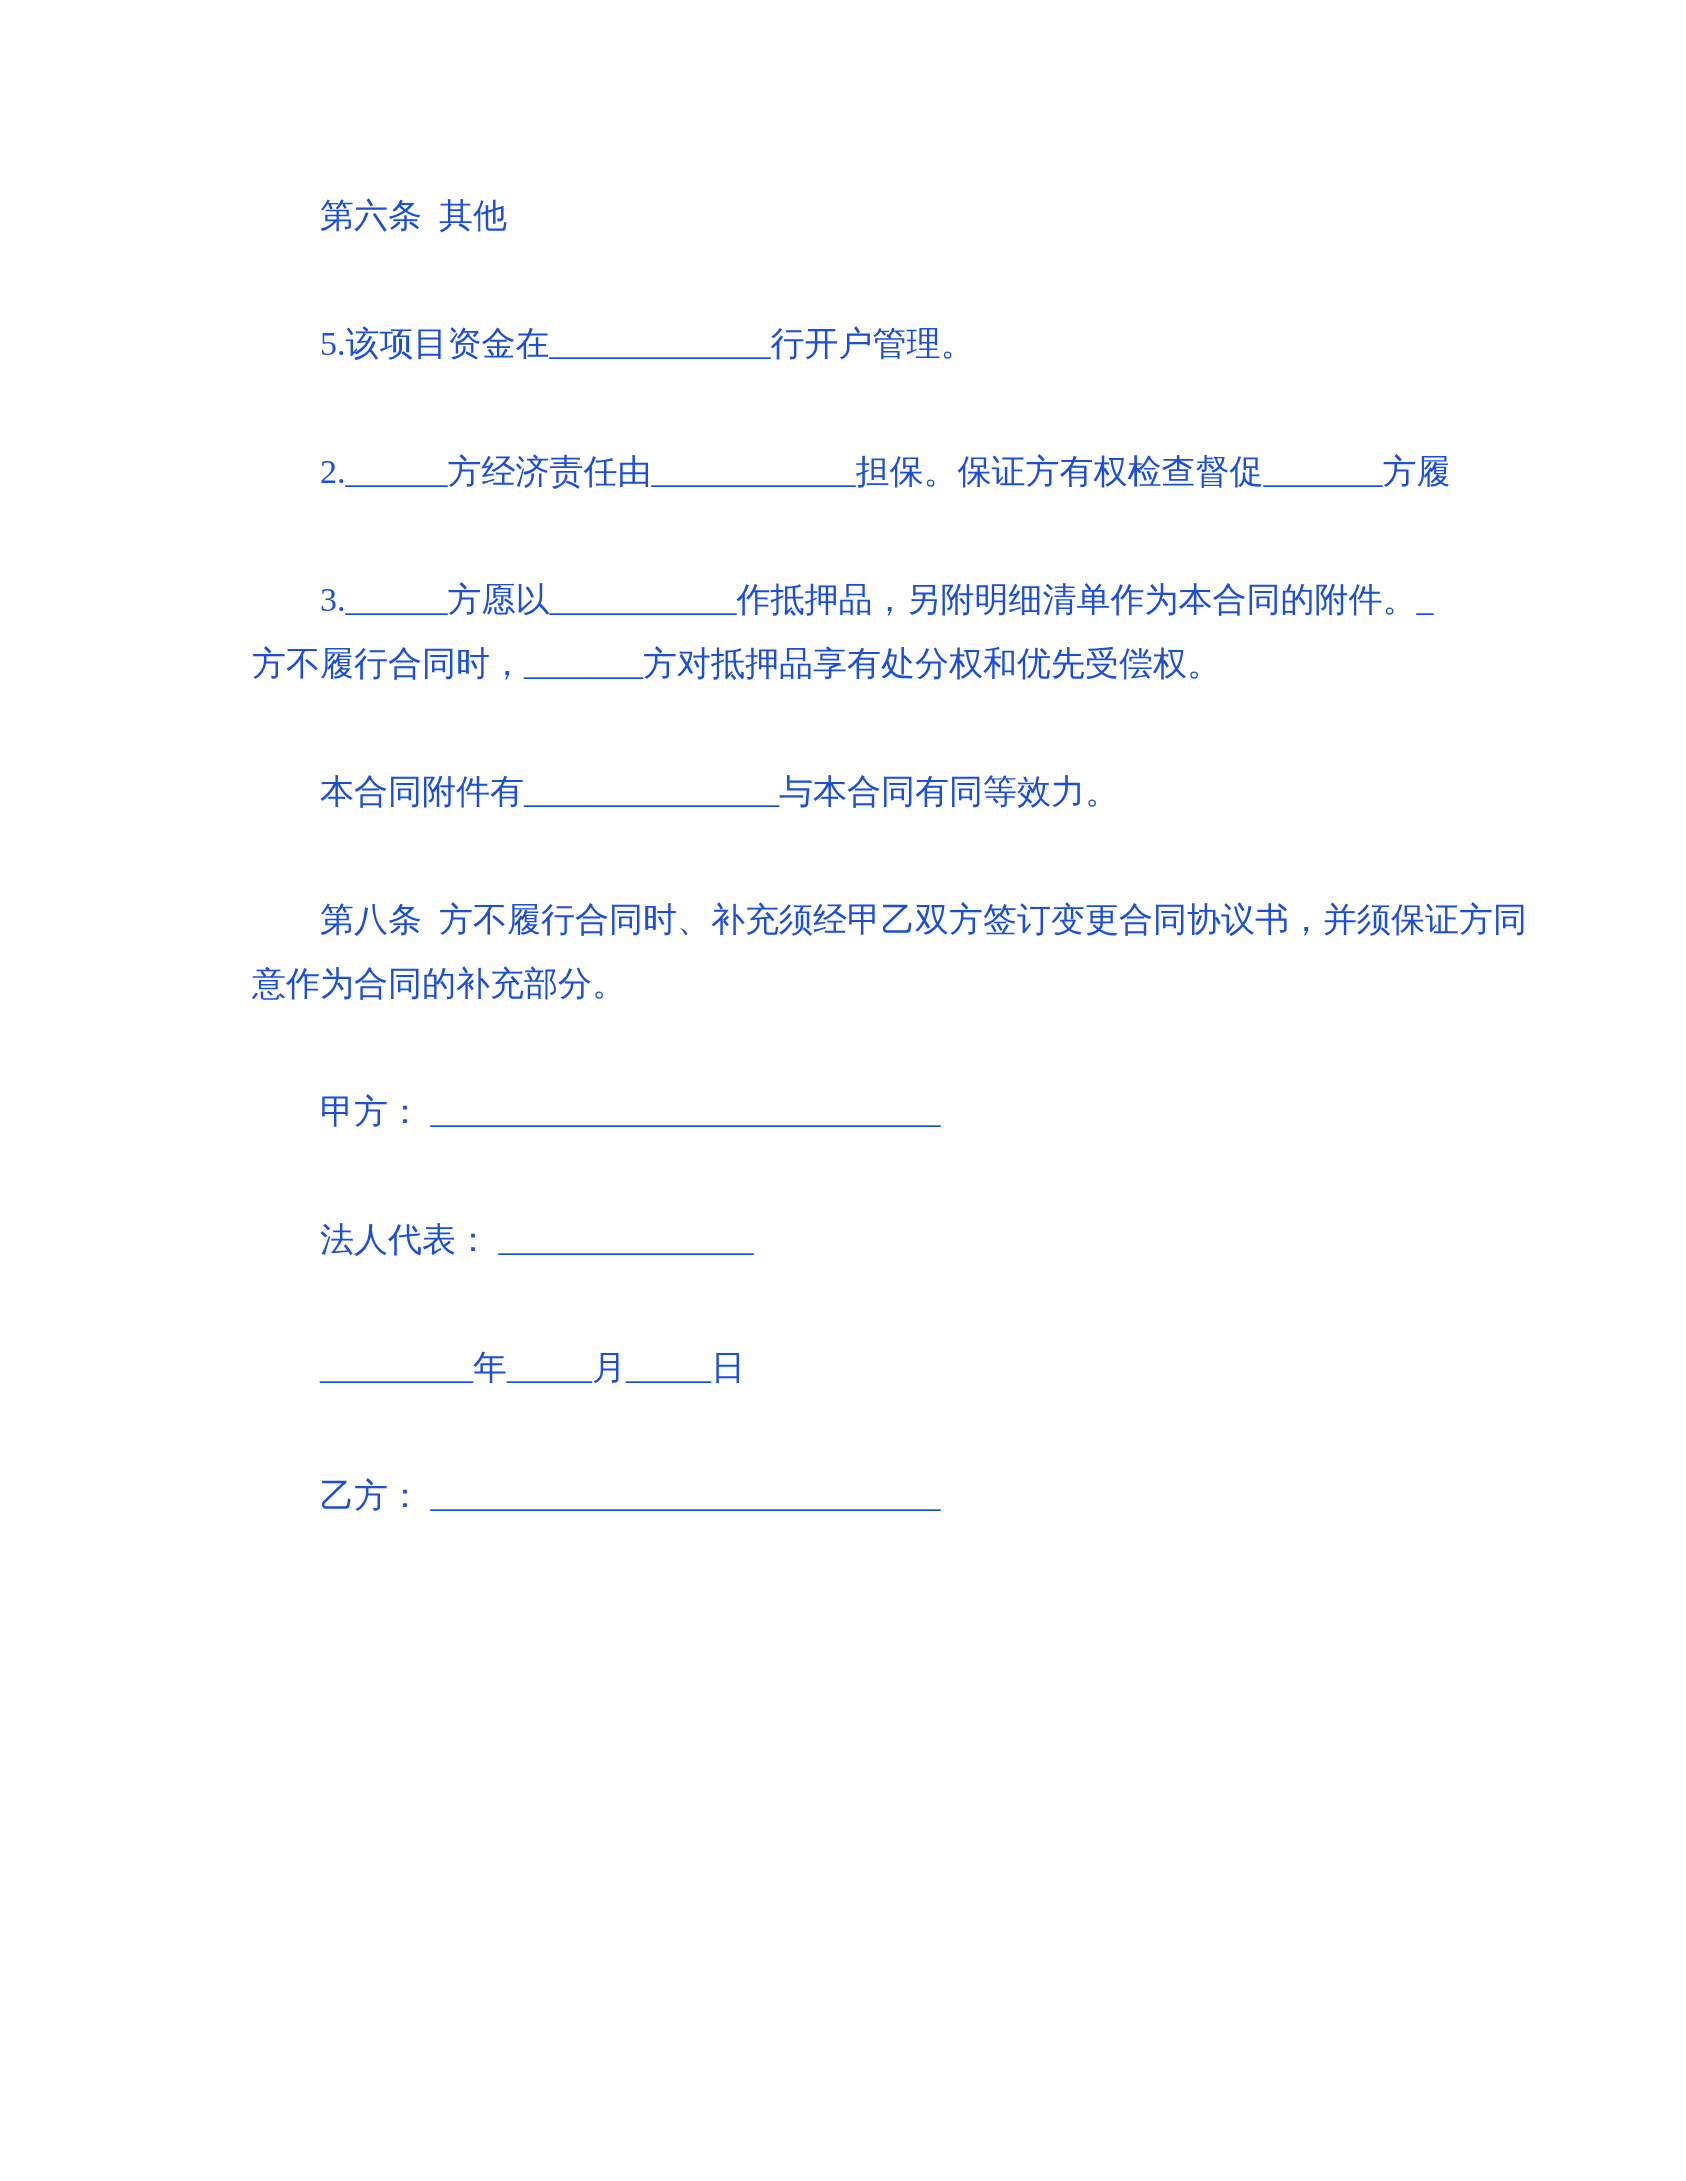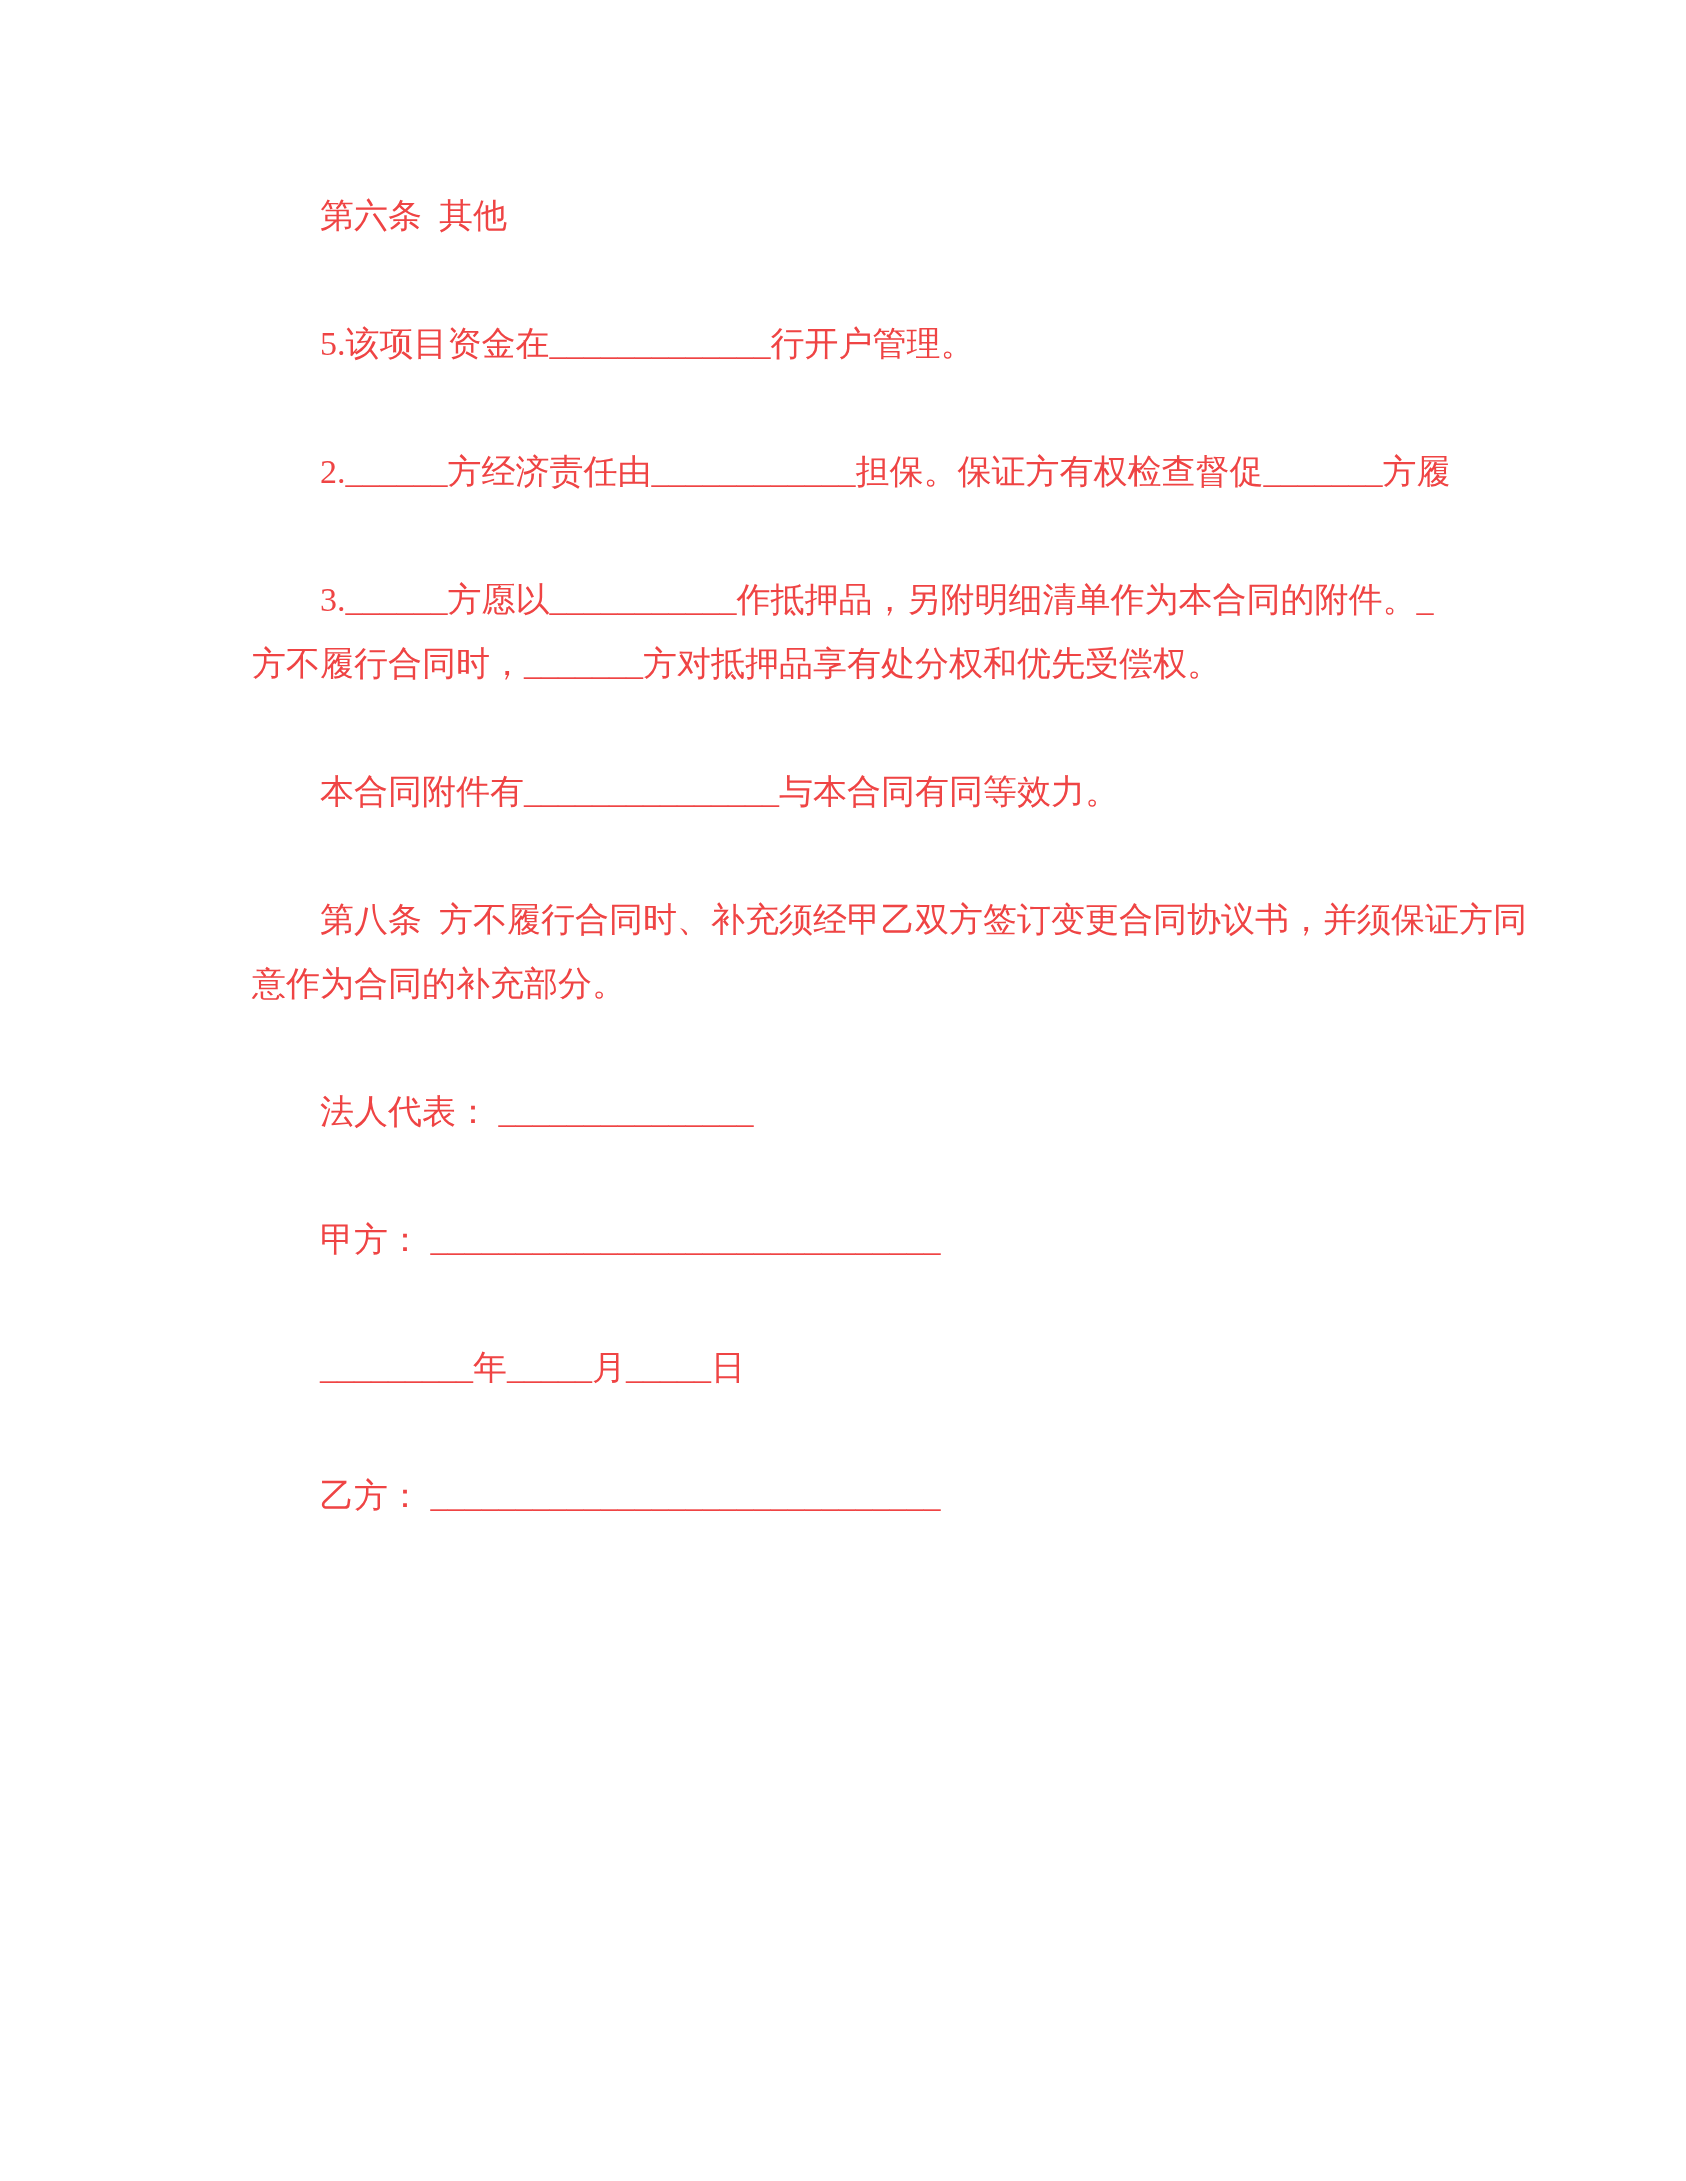--- a/index.html
+++ b/index.html
@@ -7,21 +7,21 @@
     padding: 0;
     background: #ffffff;
   }
   .page {
     position: relative;
     width: 1686px;
     height: 2126px;
     background: #ffffff;
     overflow: hidden;
     font-family: "Liberation Serif", "DejaVu Serif", serif;
-    color: #ef4444;
+    color: #1d4ed8;
   }
   .doc {
     padding: 184px 220px 0 252px;
   }
   .para {
     margin: 0 0 64px 0;
   }
   .ln {
     display: block;
     white-space: pre;
@@ -62,26 +62,26 @@
 
     <div class="para">
       <span class="ln indent">本合同附件有_______________与本合同有同等效力。</span>
     </div>
 
     <div class="para">
       <span class="ln indent">第八条  方不履行合同时、补充须经甲乙双方签订变更合同协议书，并须保证方同</span>
       <span class="ln">意作为合同的补充部分。</span>
     </div>
 
+    <div class="para gap-before">
+      <span class="ln indent">甲方： ______________________________</span>
+    </div>
+
     <div class="para">
       <span class="ln indent">法人代表： _______________</span>
-    </div>
-
-    <div class="para gap-before">
-      <span class="ln indent">甲方： ______________________________</span>
     </div>
 
     <div class="para">
       <span class="ln indent">_________年_____月_____日</span>
     </div>
 
     <div class="para gap-before">
       <span class="ln indent">乙方： ______________________________</span>
     </div>
 

